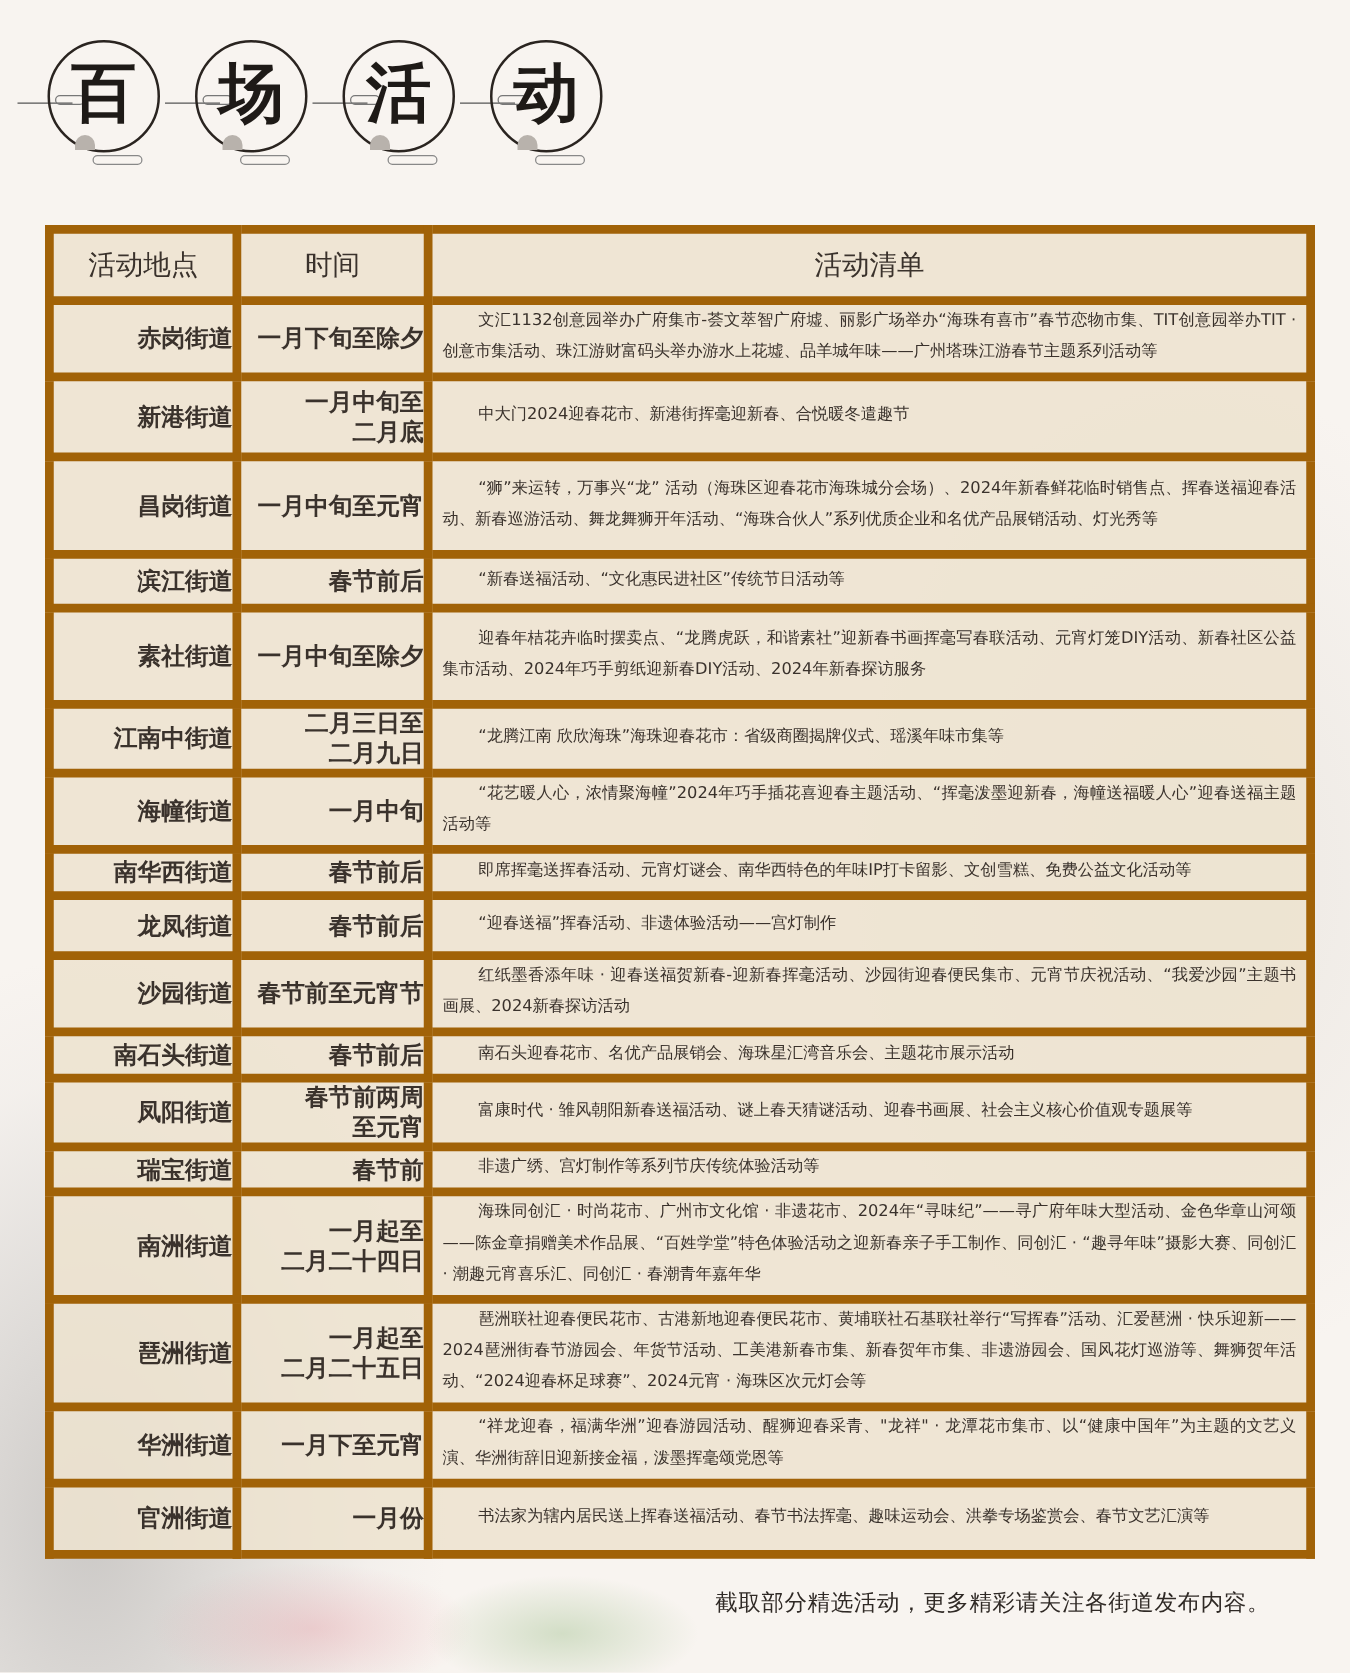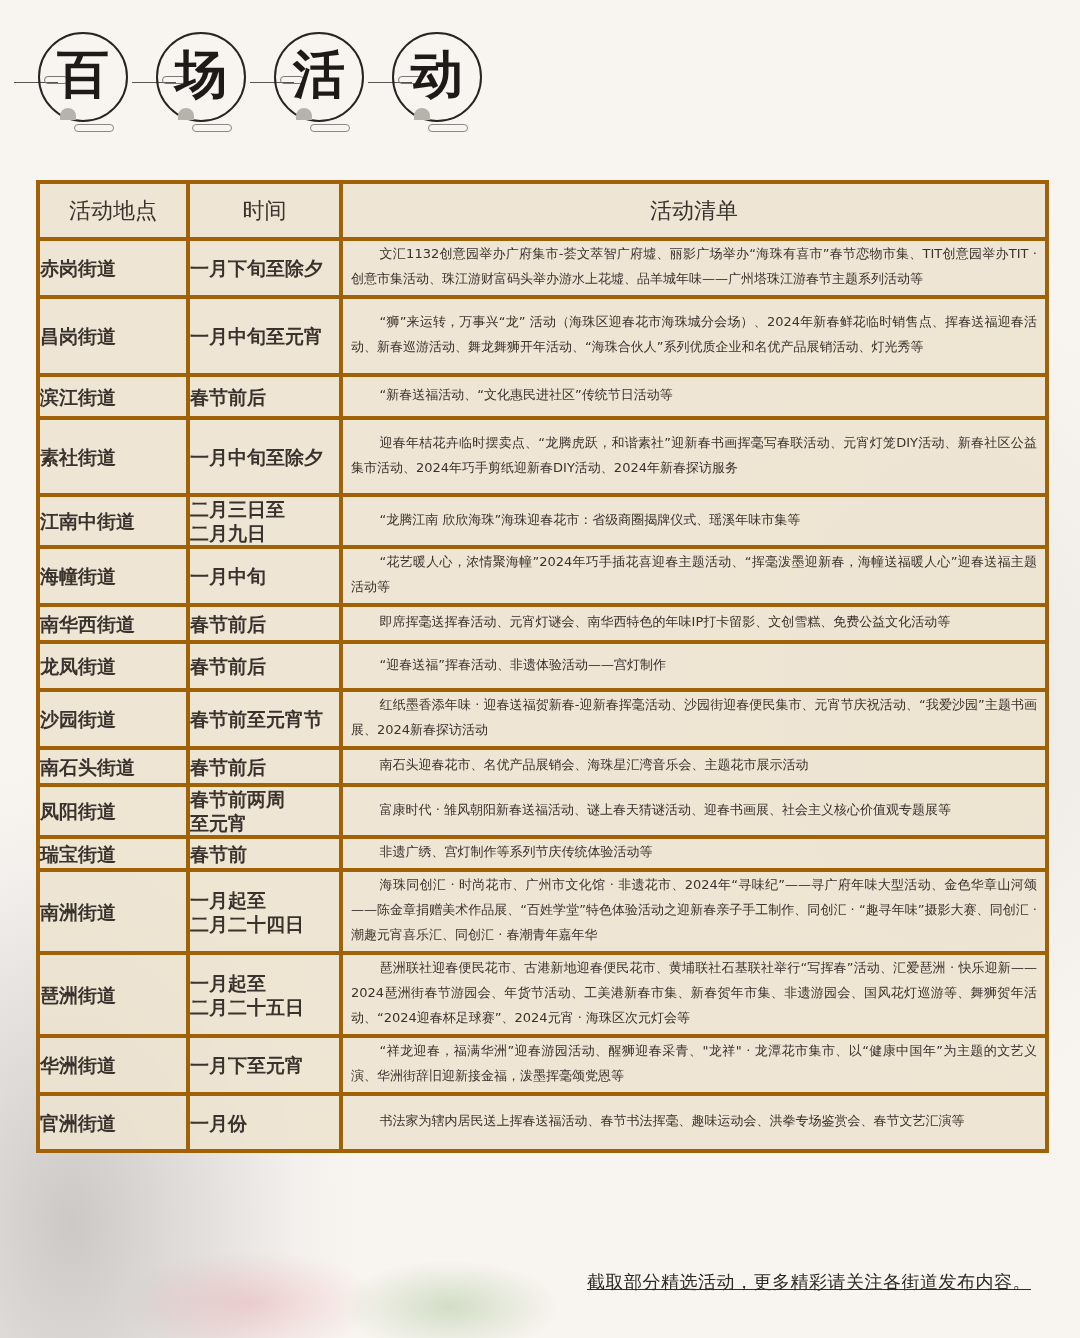--- a/index.html
+++ b/index.html
@@ -73,43 +73,42 @@
   
   .table {
     position: absolute; left: 36px; top: 180px; width: 1009px;
     border-collapse: separate;
   }
   table.grid {
     width: 1009px; border-collapse: collapse; table-layout: fixed;
   }
   table.grid td, table.grid th {
     background: rgba(237, 226, 207, 0.88);
-    border: 4px solid #a16207;
+    border: 7px solid #a16207;
     vertical-align: middle;
   }
   table.grid th {
     height: 57px; font-size: 22px; font-weight: normal; color: #3a322c;
     text-align: center;
   }
   .col-loc { width: 150px; }
   .col-time { width: 153px; }
   .col-list { width: 706px; }
   td.loc, td.time {
-    text-align: left; font-size: 19px; color: #3a322c; line-height: 24px;
+    text-align: right; font-size: 19px; color: #3a322c; line-height: 24px;
     font-weight: bold;
   }
   td.list {
     font-size: 13px; line-height: 25px; color: #3a322c; padding: 0 8px 4px 8px;
     text-indent: 2.2em; text-align: justify;
   }
 
   .footer {
-    position: absolute; left: 587px; top: 1270px; font-size: 18px; color: #2f2925;
+    position: absolute; left: 572px; top: 1270px; font-size: 18px; color: #2f2925;
     letter-spacing: 0.5px;
-    text-decoration: underline;
   }
 </style>
 </head>
 <body>
 
 <div class="page">
   <div class="bg-right-hills"></div>
   <div class="bg-mountain"></div>
   <div class="bg-blossom"></div>
   <div class="bg-leaves"></div>
@@ -163,20 +162,26 @@
           <th>时间</th>
           <th>活动清单</th>
         </tr>
       </thead>
       <tbody id="grid-body">
           <tr style="height: 57px;">
             <td class="loc">赤岗街道</td>
             <td class="time">一月下旬至除夕</td>
             <td class="list">文汇1132创意园举办广府集市-荟文萃智广府墟、丽影广场举办“海珠有喜市”春节恋物市集、TIT创意园举办TIT · 创意市集活动、珠江游财富码头举办游水上花墟、品羊城年味——广州塔珠江游春节主题系列活动等</td>
           </tr>
+          <tr style="height: 64px;">
+            <td class="loc">新港街道</td>
+            <td class="time" style="white-space: pre-line;">一月中旬至
+二月底</td>
+            <td class="list">中大门2024迎春花市、新港街挥毫迎新春、合悦暖冬遣趣节</td>
+          </tr>
           <tr style="height: 78px;">
             <td class="loc">昌岗街道</td>
             <td class="time">一月中旬至元宵</td>
             <td class="list">“狮”来运转，万事兴“龙” 活动（海珠区迎春花市海珠城分会场）、2024年新春鲜花临时销售点、挥春送福迎春活动、新春巡游活动、舞龙舞狮开年活动、“海珠合伙人”系列优质企业和名优产品展销活动、灯光秀等</td>
           </tr>
           <tr style="height: 43px;">
             <td class="loc">滨江街道</td>
             <td class="time">春节前后</td>
             <td class="list">“新春送福活动、“文化惠民进社区”传统节日活动等</td>
           </tr>

